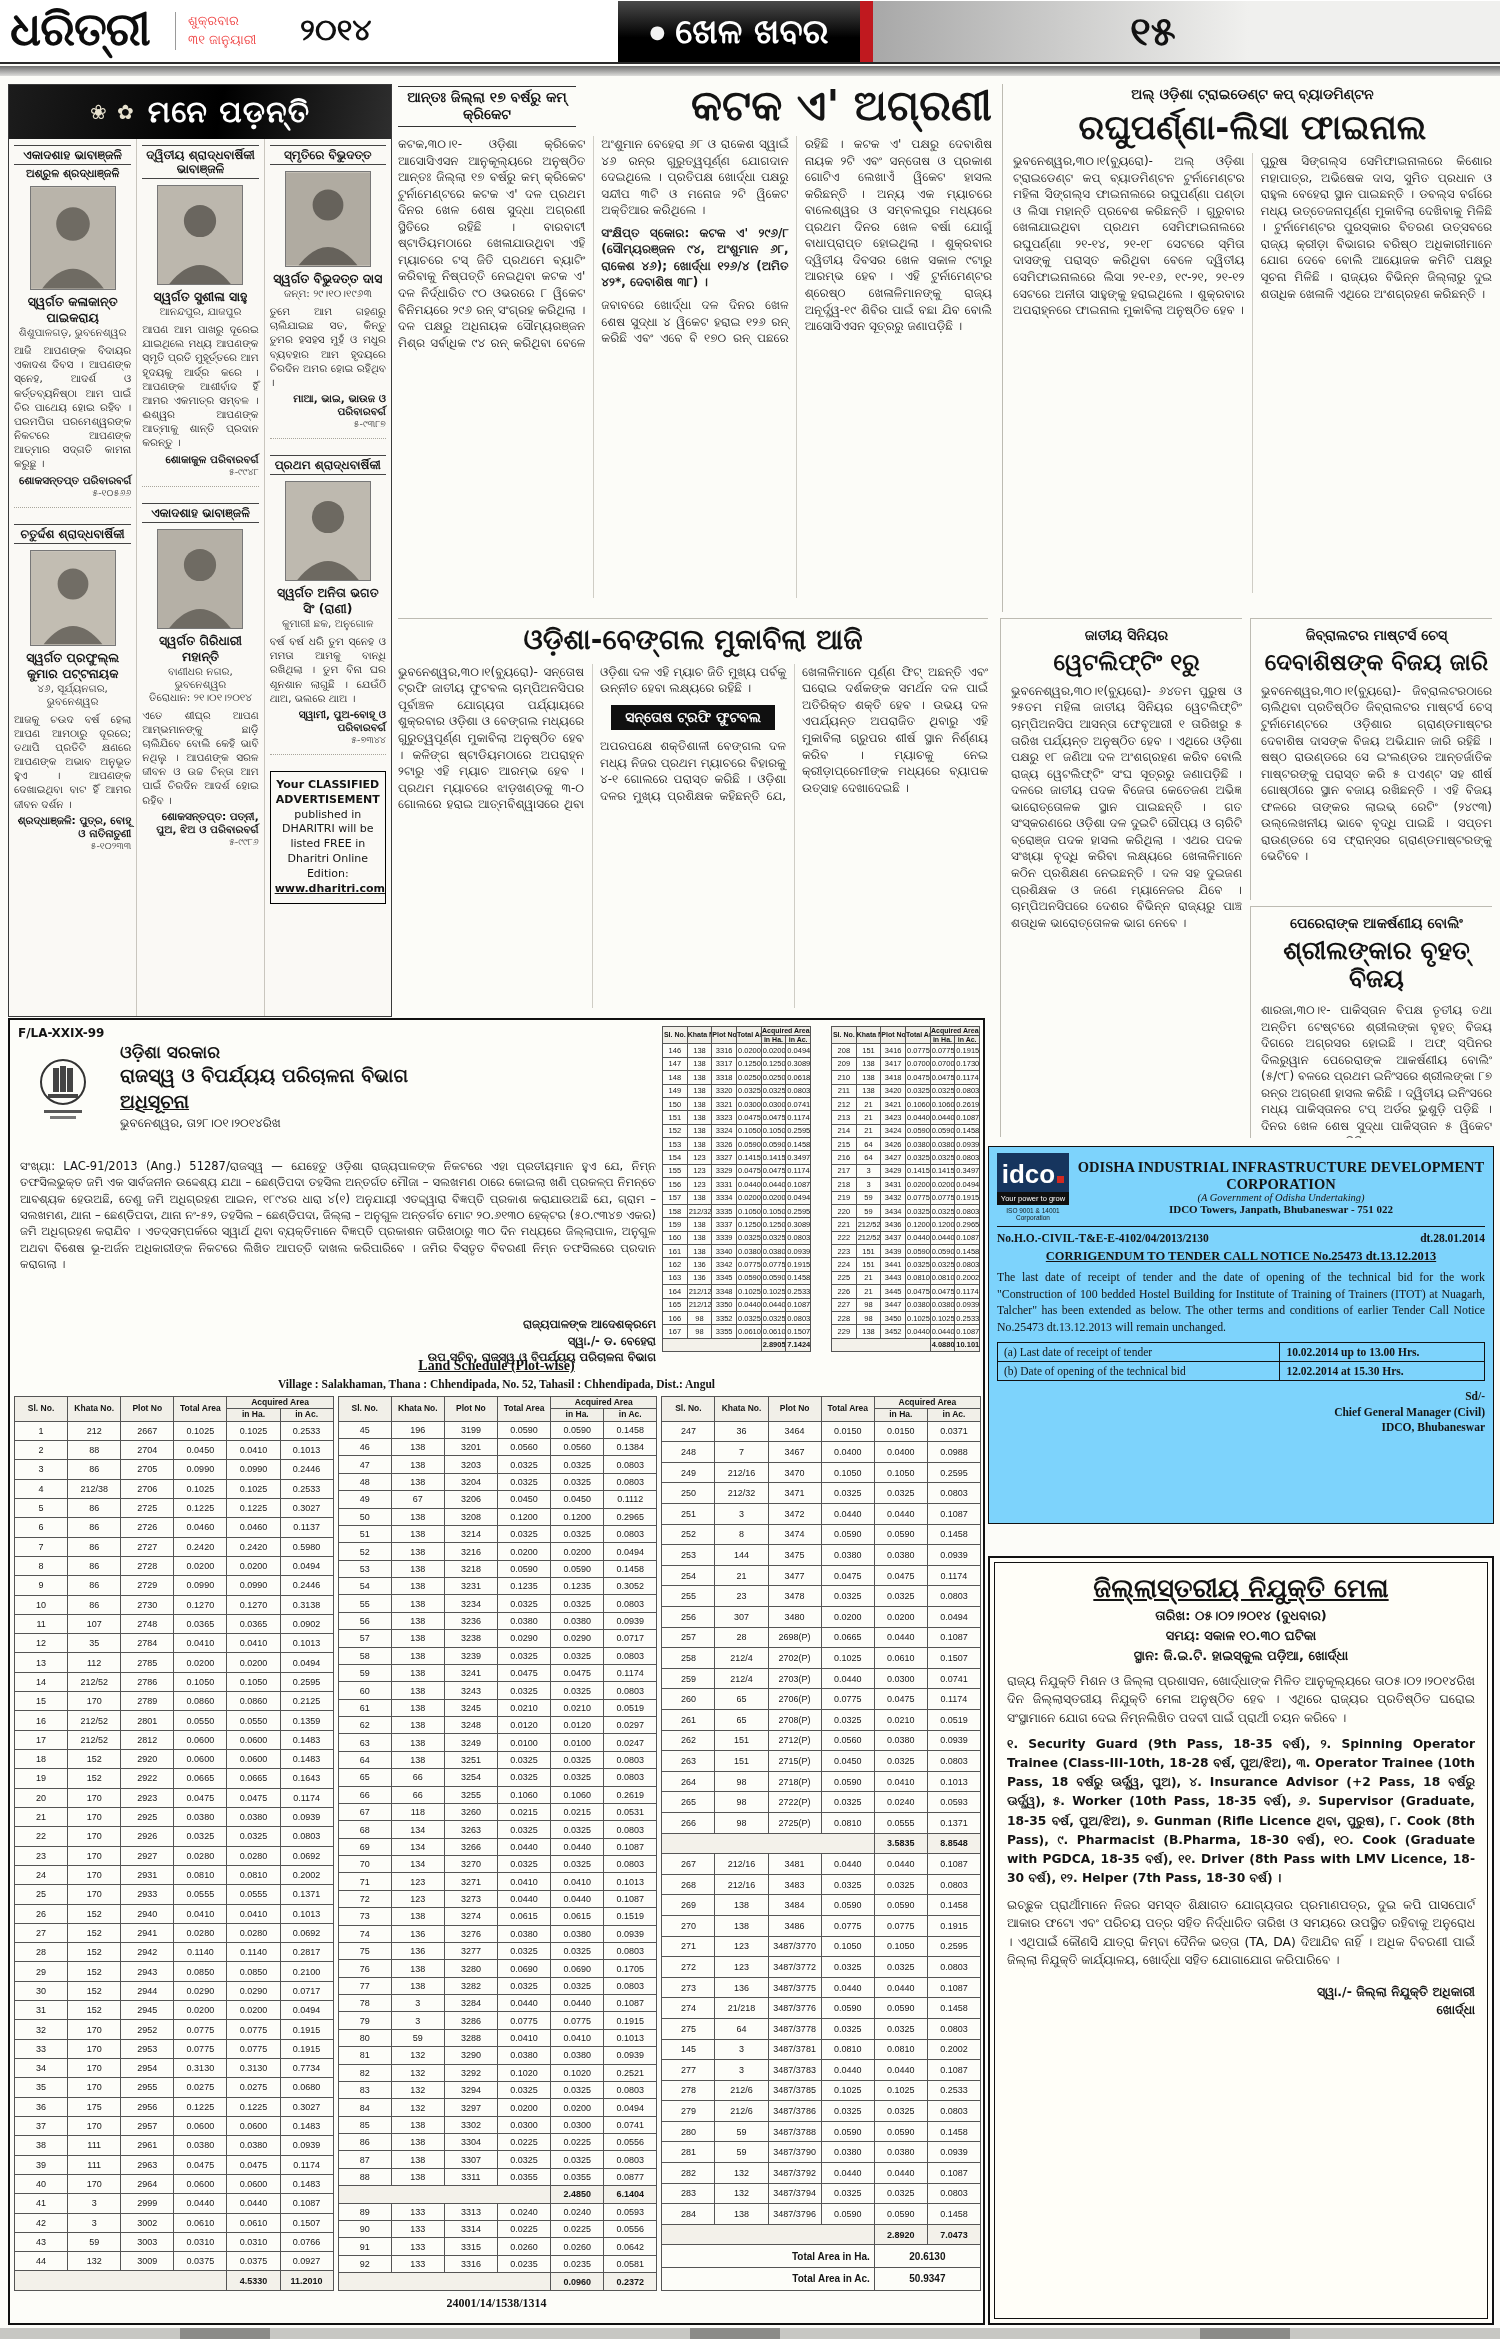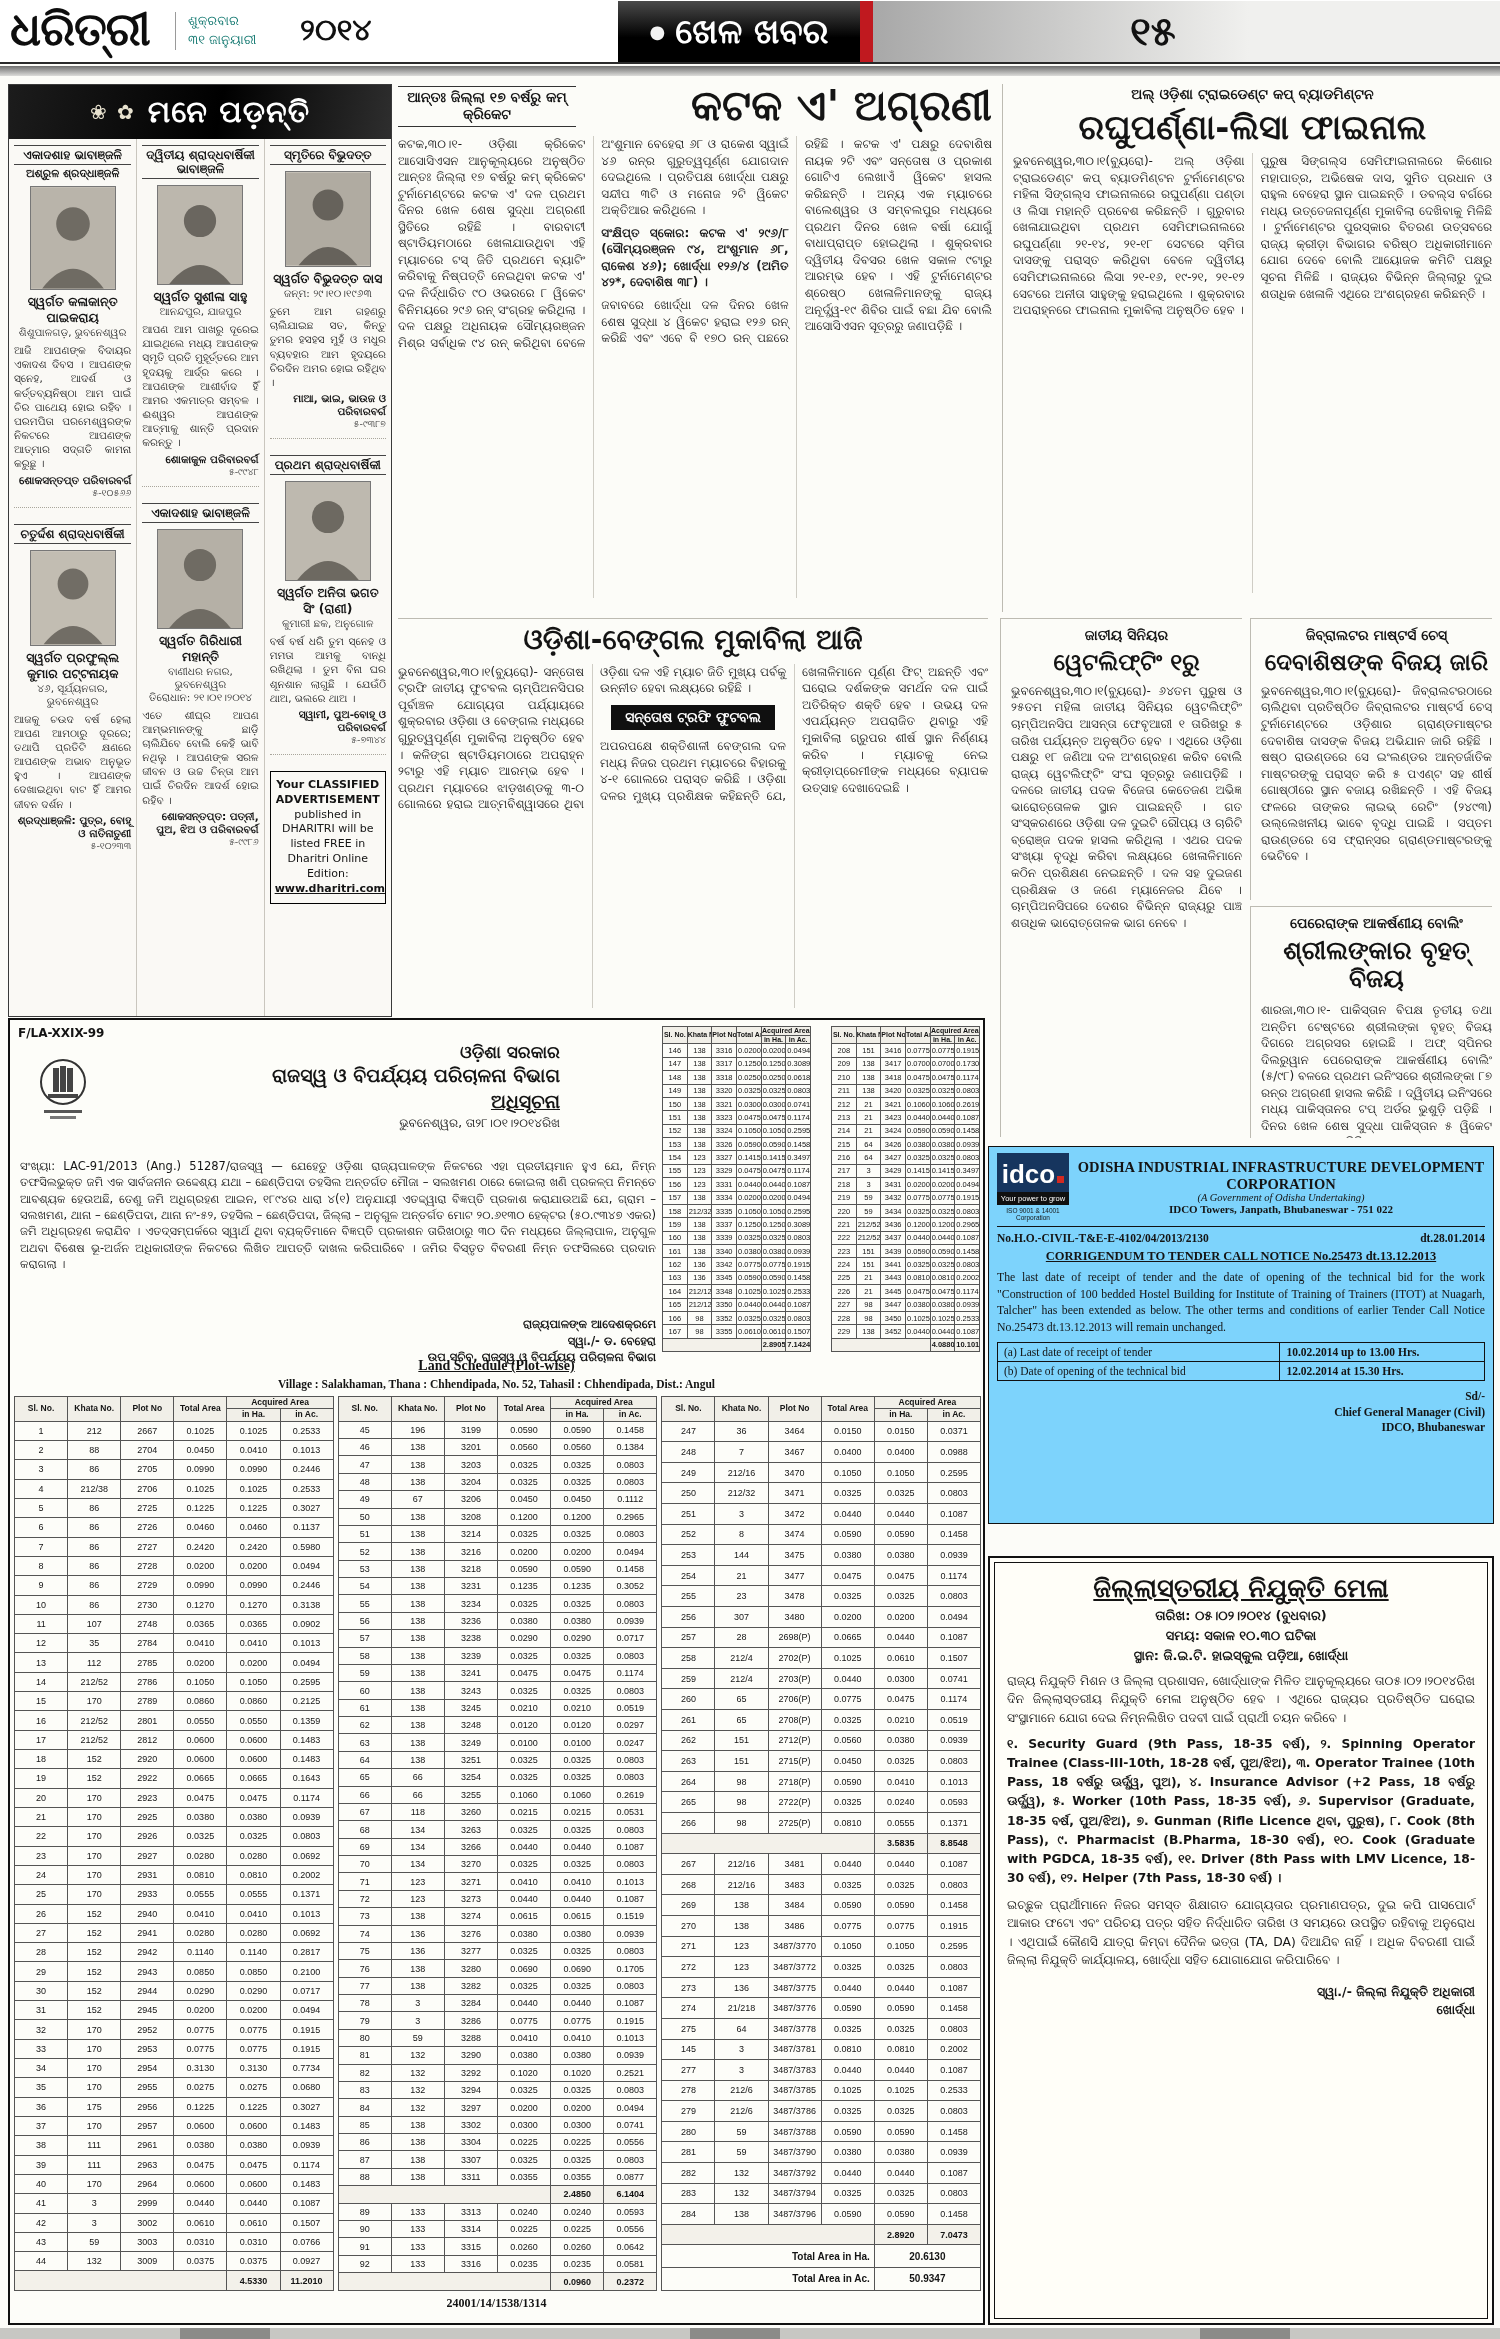--- a/index.html
+++ b/index.html
@@ -3,21 +3,21 @@
 <meta charset="utf-8">
 <style>
   * { margin:0; padding:0; box-sizing:border-box; }
   html,body { background:#d8d6d0; }
   body { font-family:"DejaVu Sans", sans-serif; color:#141414; }
   .page { position:relative; width:1500px; height:2339px; margin:0 auto; background:#fcfcf8; overflow:hidden; }
 
   
   .mast { position:absolute; left:0; top:0; width:1500px; height:64px; background:#fff; border-bottom:2px solid #2a2a2a; }
   .mast-logo { position:absolute; left:10px; top:2px; font-size:46px; font-weight:bold; letter-spacing:-1px; color:#0d0d0d; }
-  .mast-date { position:absolute; left:175px; top:12px; font-size:13px; line-height:1.45; border-left:1px solid #9a9a9a; padding-left:12px; color:#0f766e; }
+  .mast-date { position:absolute; left:175px; top:12px; font-size:13px; line-height:1.45; border-left:1px solid #9a9a9a; padding-left:12px; color:#ef4444; }
   .mast-year { position:absolute; left:300px; top:12px; font-size:30px; font-weight:bold; color:#111; }
   .mast-band { position:absolute; left:618px; top:1px; width:242px; height:61px; background:linear-gradient(#4a4a4a,#000 60%); color:#fff; display:flex; align-items:center; justify-content:center; gap:10px; }
   .mast-band .dot { font-size:18px; color:#f3f3f3; }
   .mast-band .sec { font-size:34px; font-weight:bold; }
   .mast-red { position:absolute; left:860px; top:1px; width:13px; height:61px; }
   .mast-gray { position:absolute; left:873px; top:1px; width:627px; height:61px; background:linear-gradient(to right,#a8a8a8,#f0f0ee 60%); }
   .mast-page { position:absolute; left:1130px; top:8px; font-size:40px; font-weight:bold; color:#111; }
   .rule { position:absolute; left:0; top:66px; width:1500px; height:10px; background:linear-gradient(#6e6e6e,#dcdcda); }
 
   
@@ -59,21 +59,21 @@
   .cols2 { column-count:2; column-gap:16px; column-rule:1px solid #cfcdc5; height:100%; }
   .score { font-weight:bold; }
   .tagbox { display:block; width:max-content; max-width:95%; margin:8px auto; background:#101010; color:#fff; font-size:14px; font-weight:bold; padding:3px 14px; }
   .art-rule-l { border-left:1px solid #bdbbb2; padding-left:10px; }
   .art-rule-t { border-top:1px solid #bdbbb2; padding-top:6px; }
 
   
   .notice { position:absolute; left:8px; top:1018px; width:977px; height:1307px; border:2px solid #111; background:#fdfdf9; }
   .n-ref { position:absolute; left:8px; top:6px; font-size:12px; font-weight:bold; }
   .emblem { position:absolute; left:22px; top:34px; }
-  .n-head { position:absolute; left:110px; top:22px; width:440px; text-align:right; }
+  .n-head { position:absolute; left:110px; top:22px; width:440px; text-align:left; }
   .n-govt { font-size:17px; font-weight:bold; }
   .n-dept { font-size:19px; font-weight:bold; margin-top:2px; }
   .n-title { font-size:19px; font-weight:bold; text-decoration:underline; margin-top:3px; }
   .n-pd { font-size:12px; margin-top:3px; }
   .n-body { position:absolute; left:10px; top:138px; width:636px; font-size:11.5px; line-height:1.42; text-align:justify; }
   .n-sign { position:absolute; left:340px; top:296px; width:306px; text-align:right; font-size:11.5px; line-height:1.45; font-weight:bold; }
   .top-tables { position:absolute; left:652px; top:6px; width:318px; height:326px; display:flex; gap:20px; }
   .top-tables table { width:50%; height:100%; }
   .sched-title { position:absolute; left:0; top:338px; width:100%; text-align:center; font-size:14px; font-weight:bold; text-decoration:underline; font-family:"Liberation Serif", serif; }
   .village { position:absolute; left:0; top:358px; width:100%; text-align:center; font-size:11.5px; font-weight:bold; font-family:"Liberation Serif", serif; }

